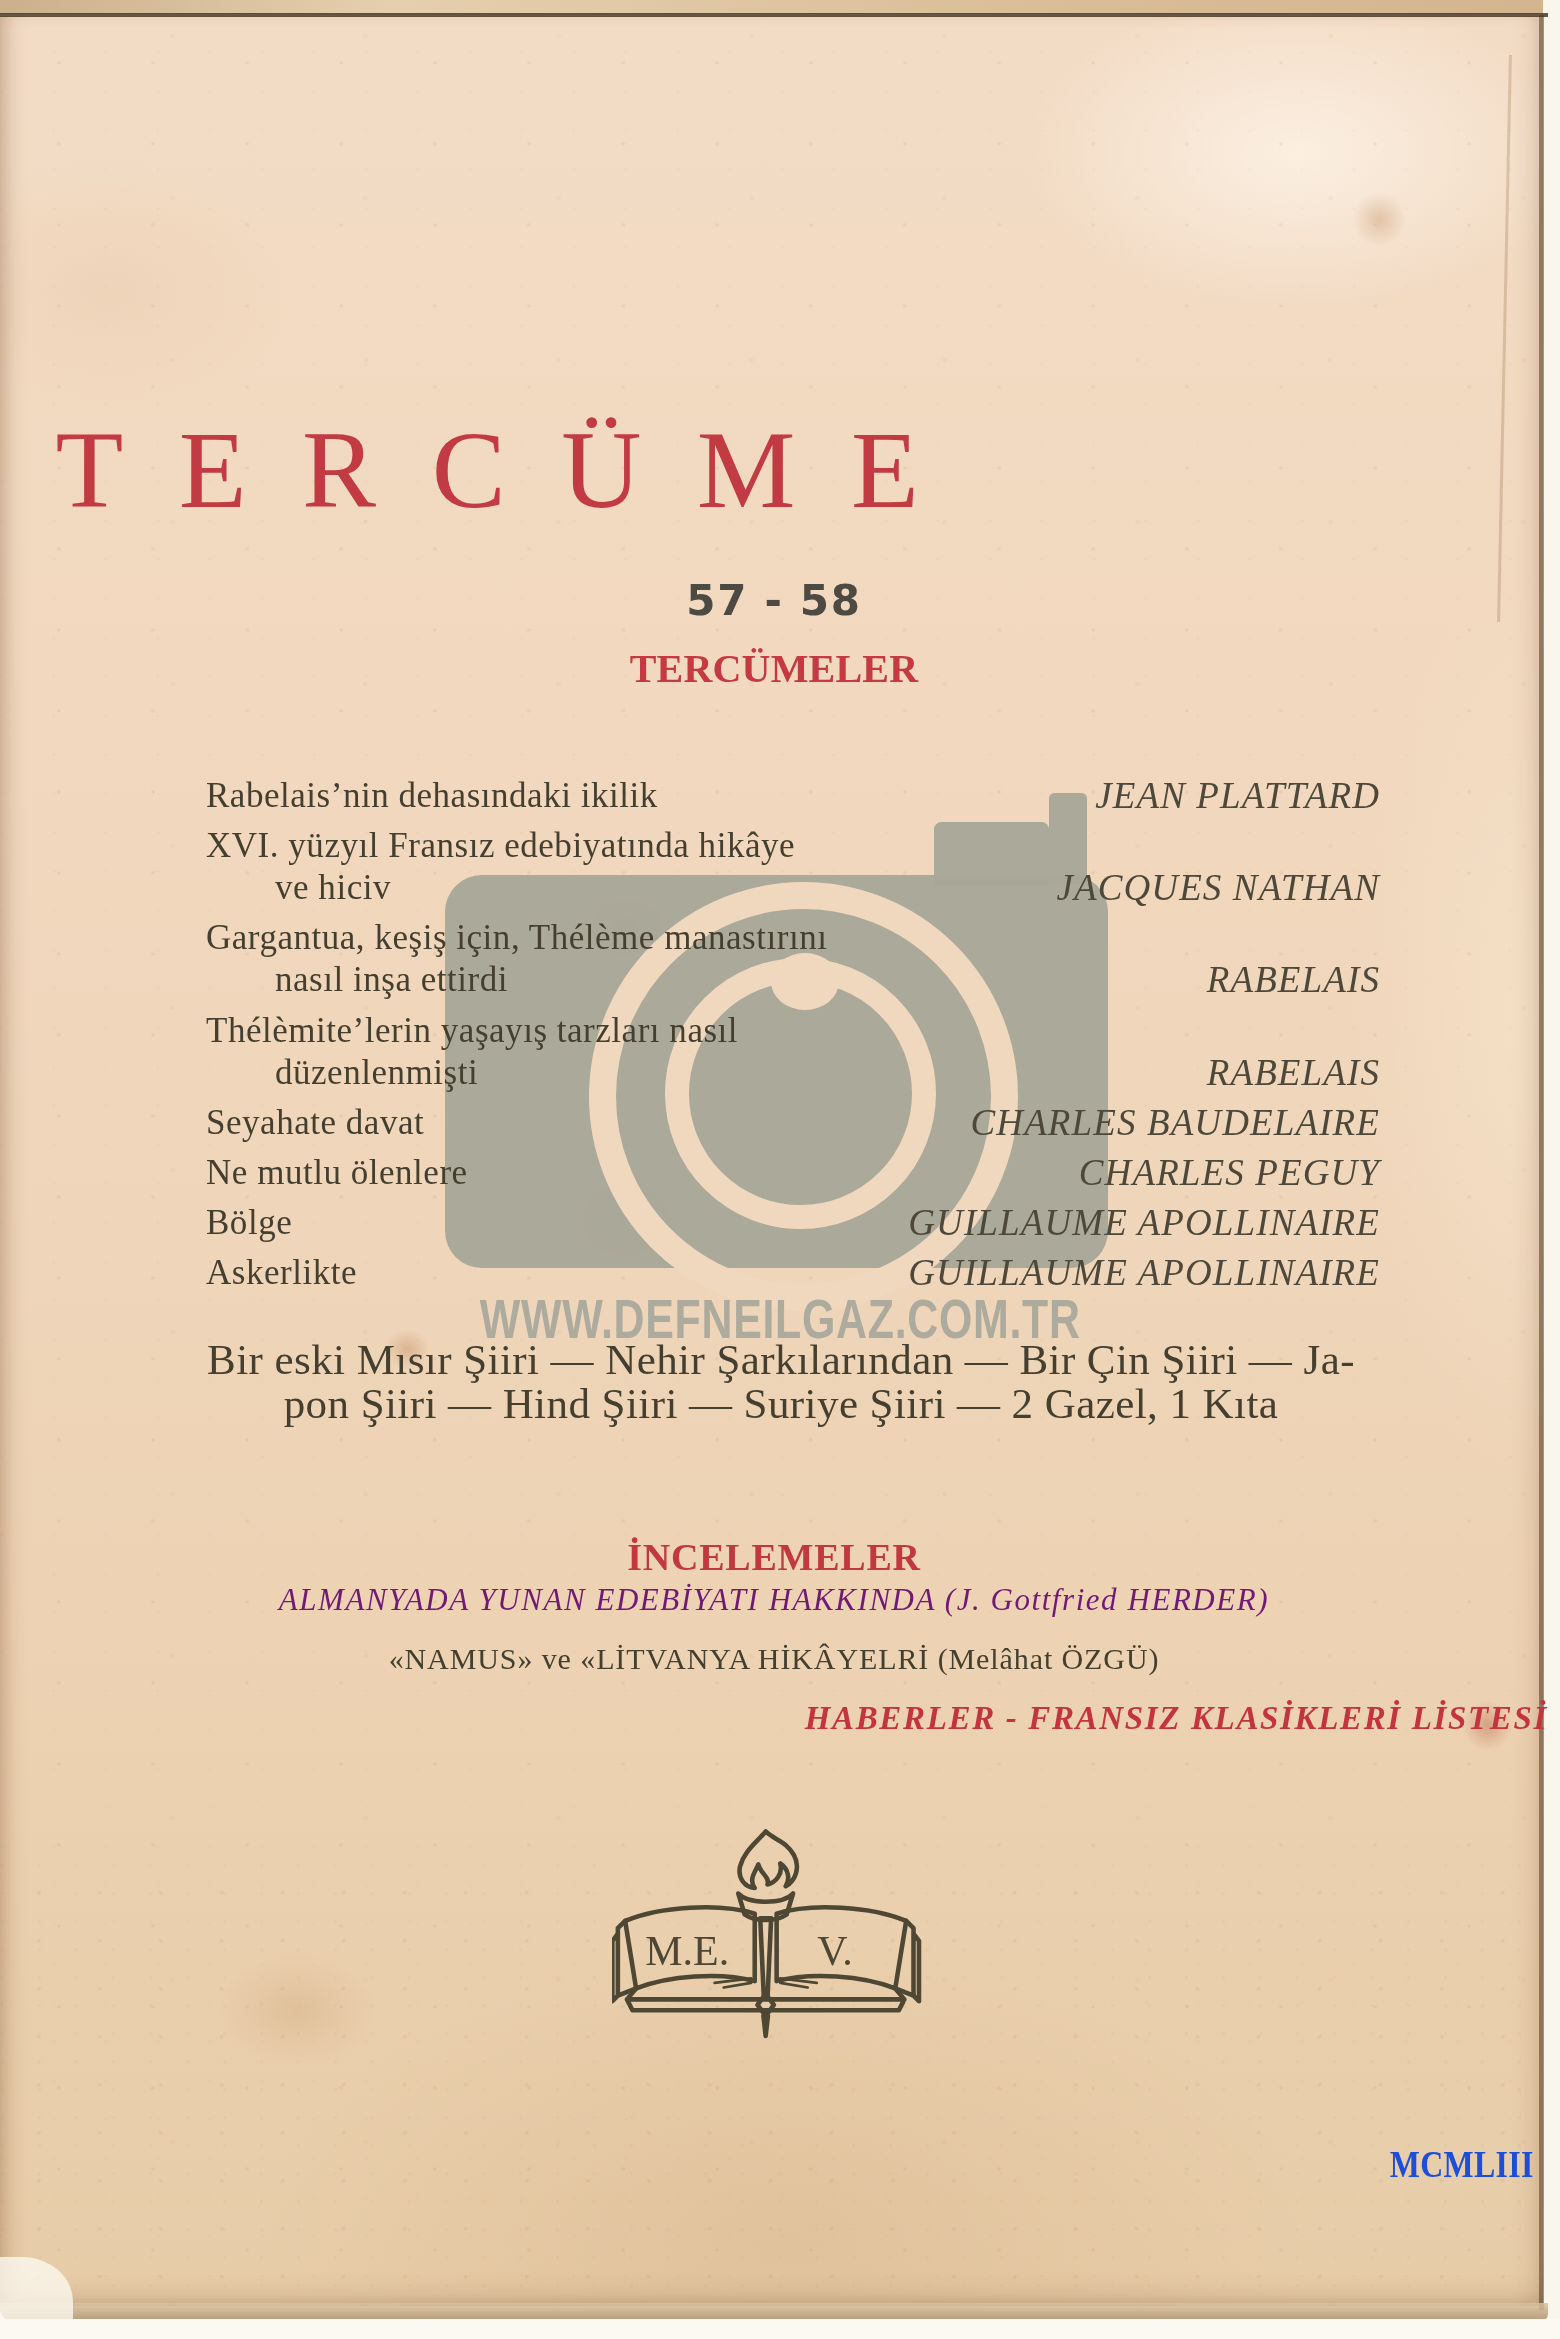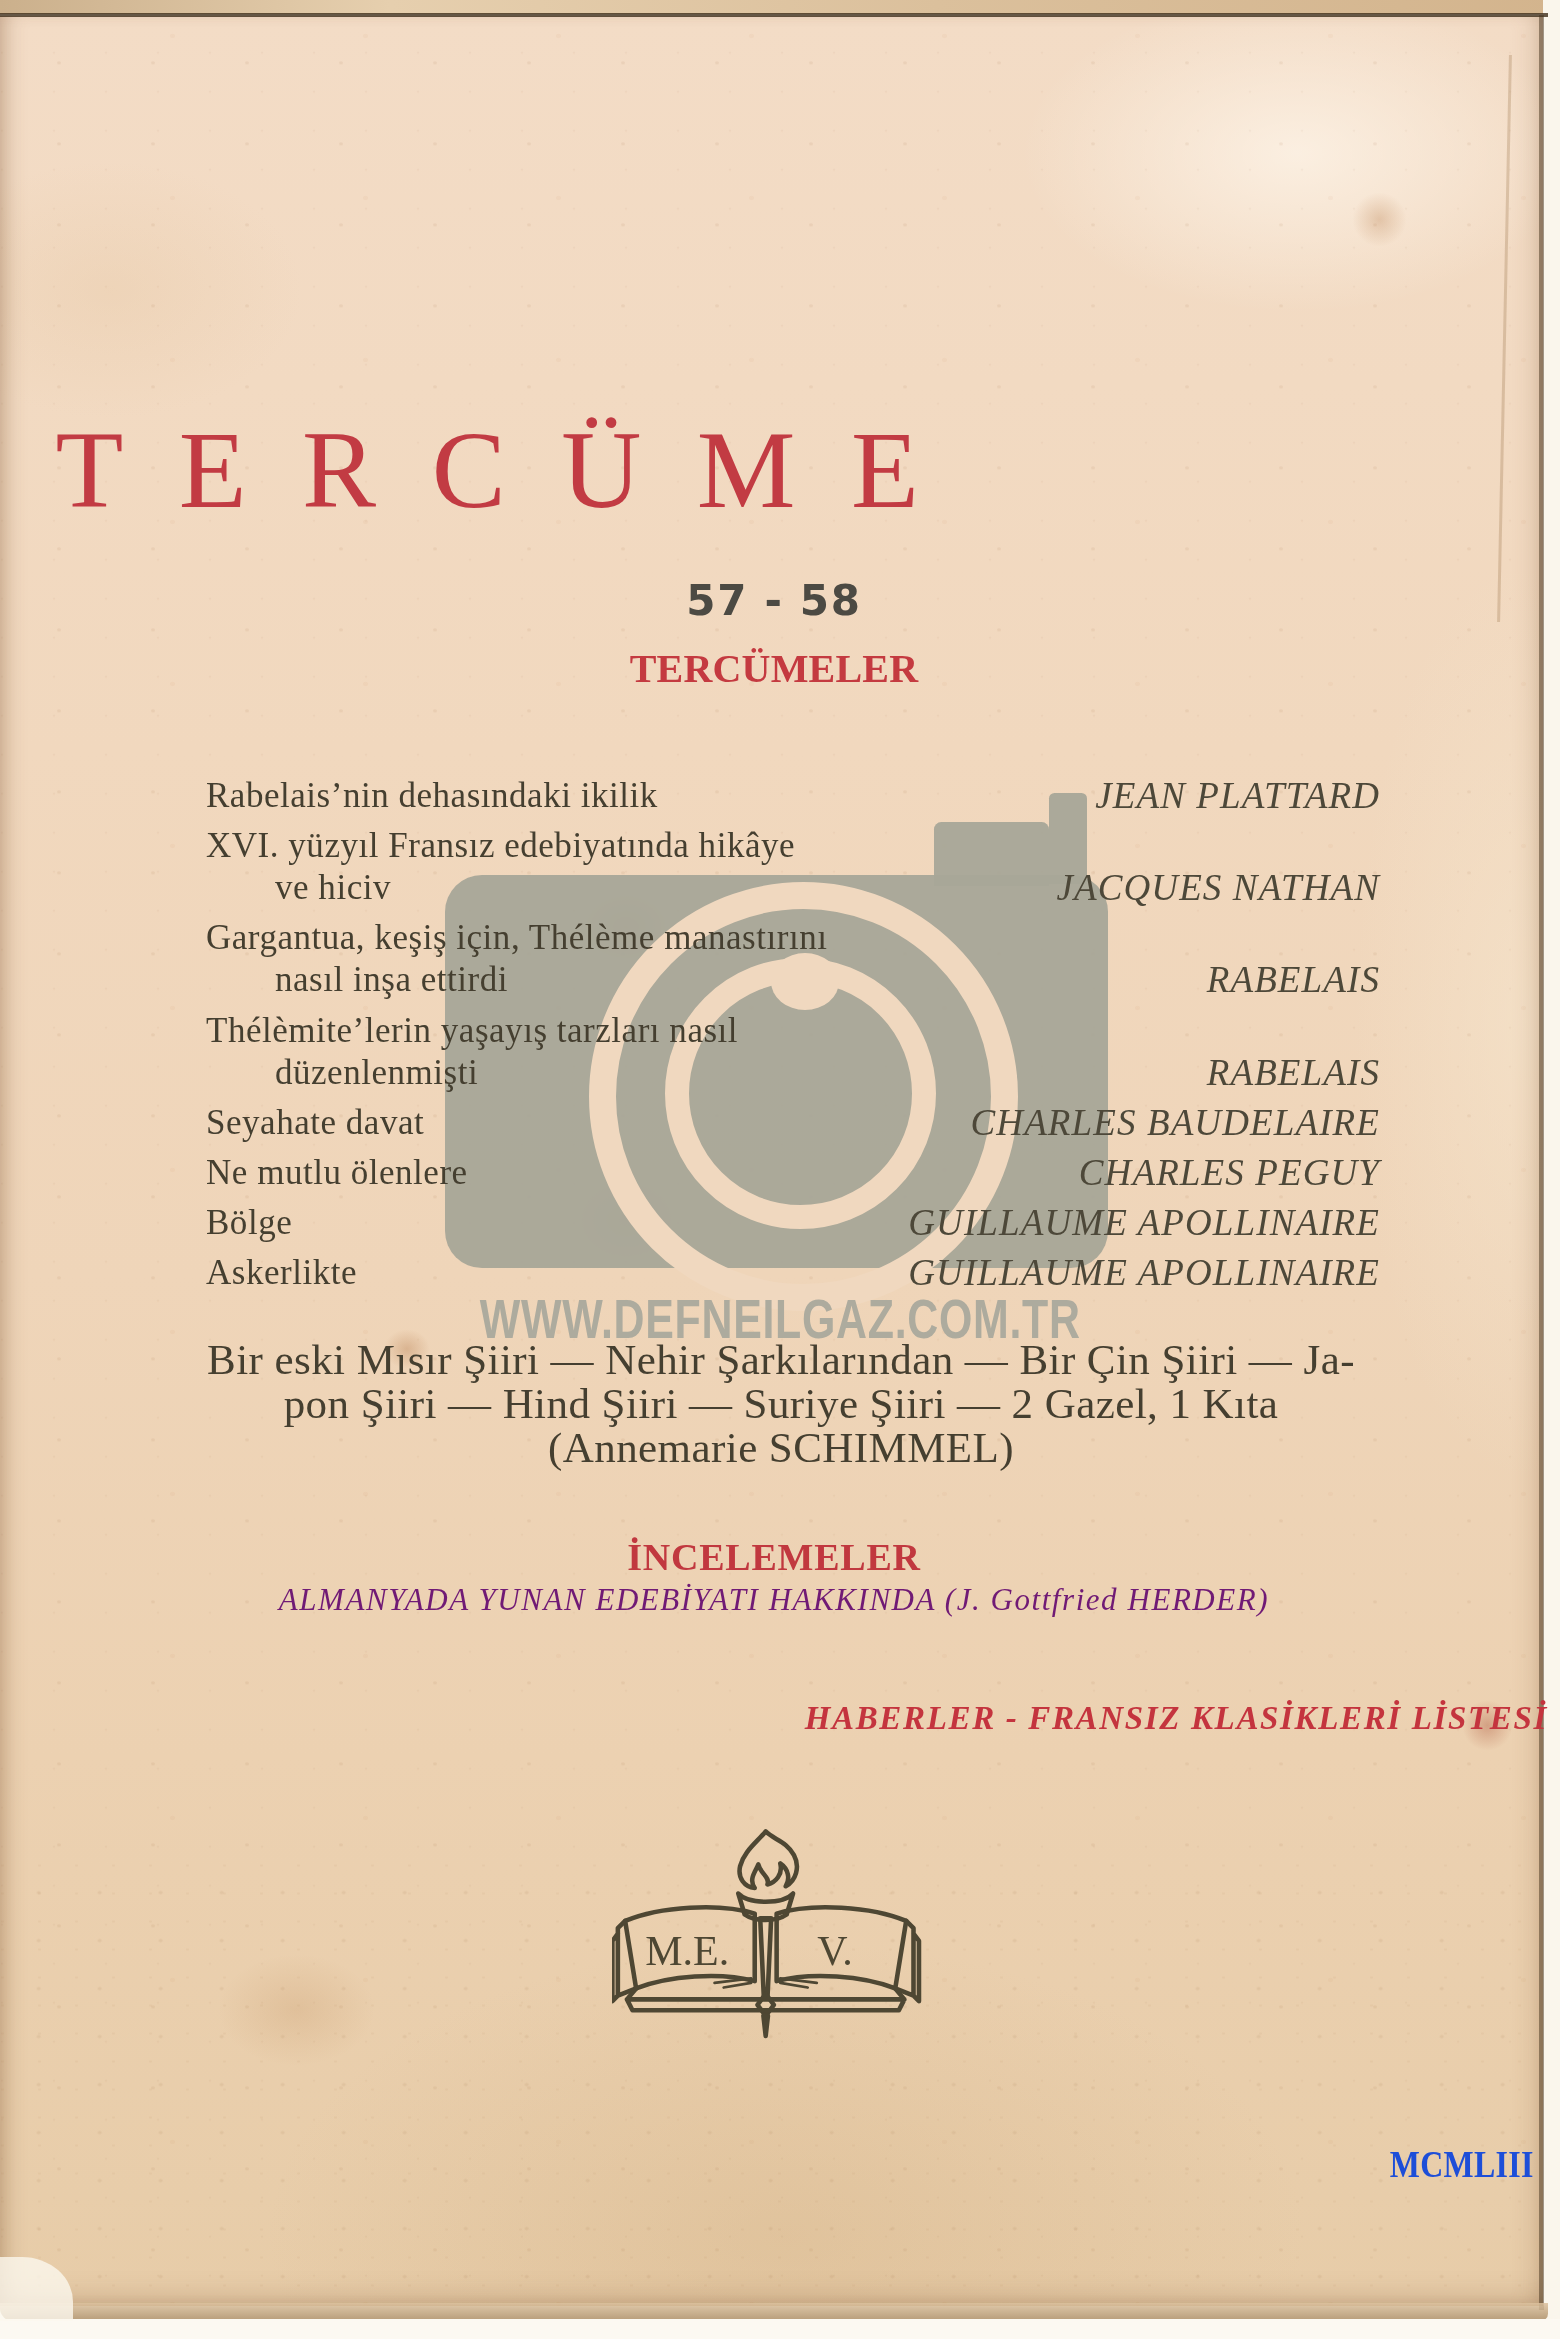--- a/index.html
+++ b/index.html
@@ -180,25 +180,25 @@
         <div class="toc-titles">
           <div>Askerlikte</div>
         </div>
         <div class="toc-author">GUILLAUME APOLLINAIRE</div>
       </div>
     </div>
 
     <div class="poems">
       <div>Bir eski Mısır Şiiri — Nehir Şarkılarından — Bir Çin Şiiri — Ja-</div>
       <div>pon Şiiri — Hind Şiiri — Suriye Şiiri — 2 Gazel, 1 Kıta</div>
-      <div>(Annemarie SCHIMMEL)</div>
     </div>
 
     <div class="h-ince">İNCELEMELER</div>
     <div class="studies1">ALMANYADA YUNAN EDEBİYATI HAKKINDA (J. Gottfried HERDER)</div>
+    <div class="studies2">«NAMUS» ve «LİTVANYA HİKÂYELRİ (Melâhat ÖZGÜ)</div>
     <div class="haberler">HABERLER - FRANSIZ KLASİKLERİ LİSTESİ</div>
 
     <svg class="logo" width="311" height="219" viewBox="0 0 340 240" fill="none" stroke="#4e4733" stroke-width="5" stroke-linejoin="round" stroke-linecap="round">
 
       <path d="M168,6 C158,18 144,28 140,44 C137,57 145,67 156,68
                C149,58 157,50 160,42 C162,52 173,56 170,64
                C179,62 187,53 184,41 C193,47 195,58 190,66
                C201,60 206,45 199,32 C191,17 177,15 168,6 Z"></path>
 
       <path d="M138,74 C149,86 187,86 198,74 L191,97 C180,105 156,105 145,97 Z"></path>

